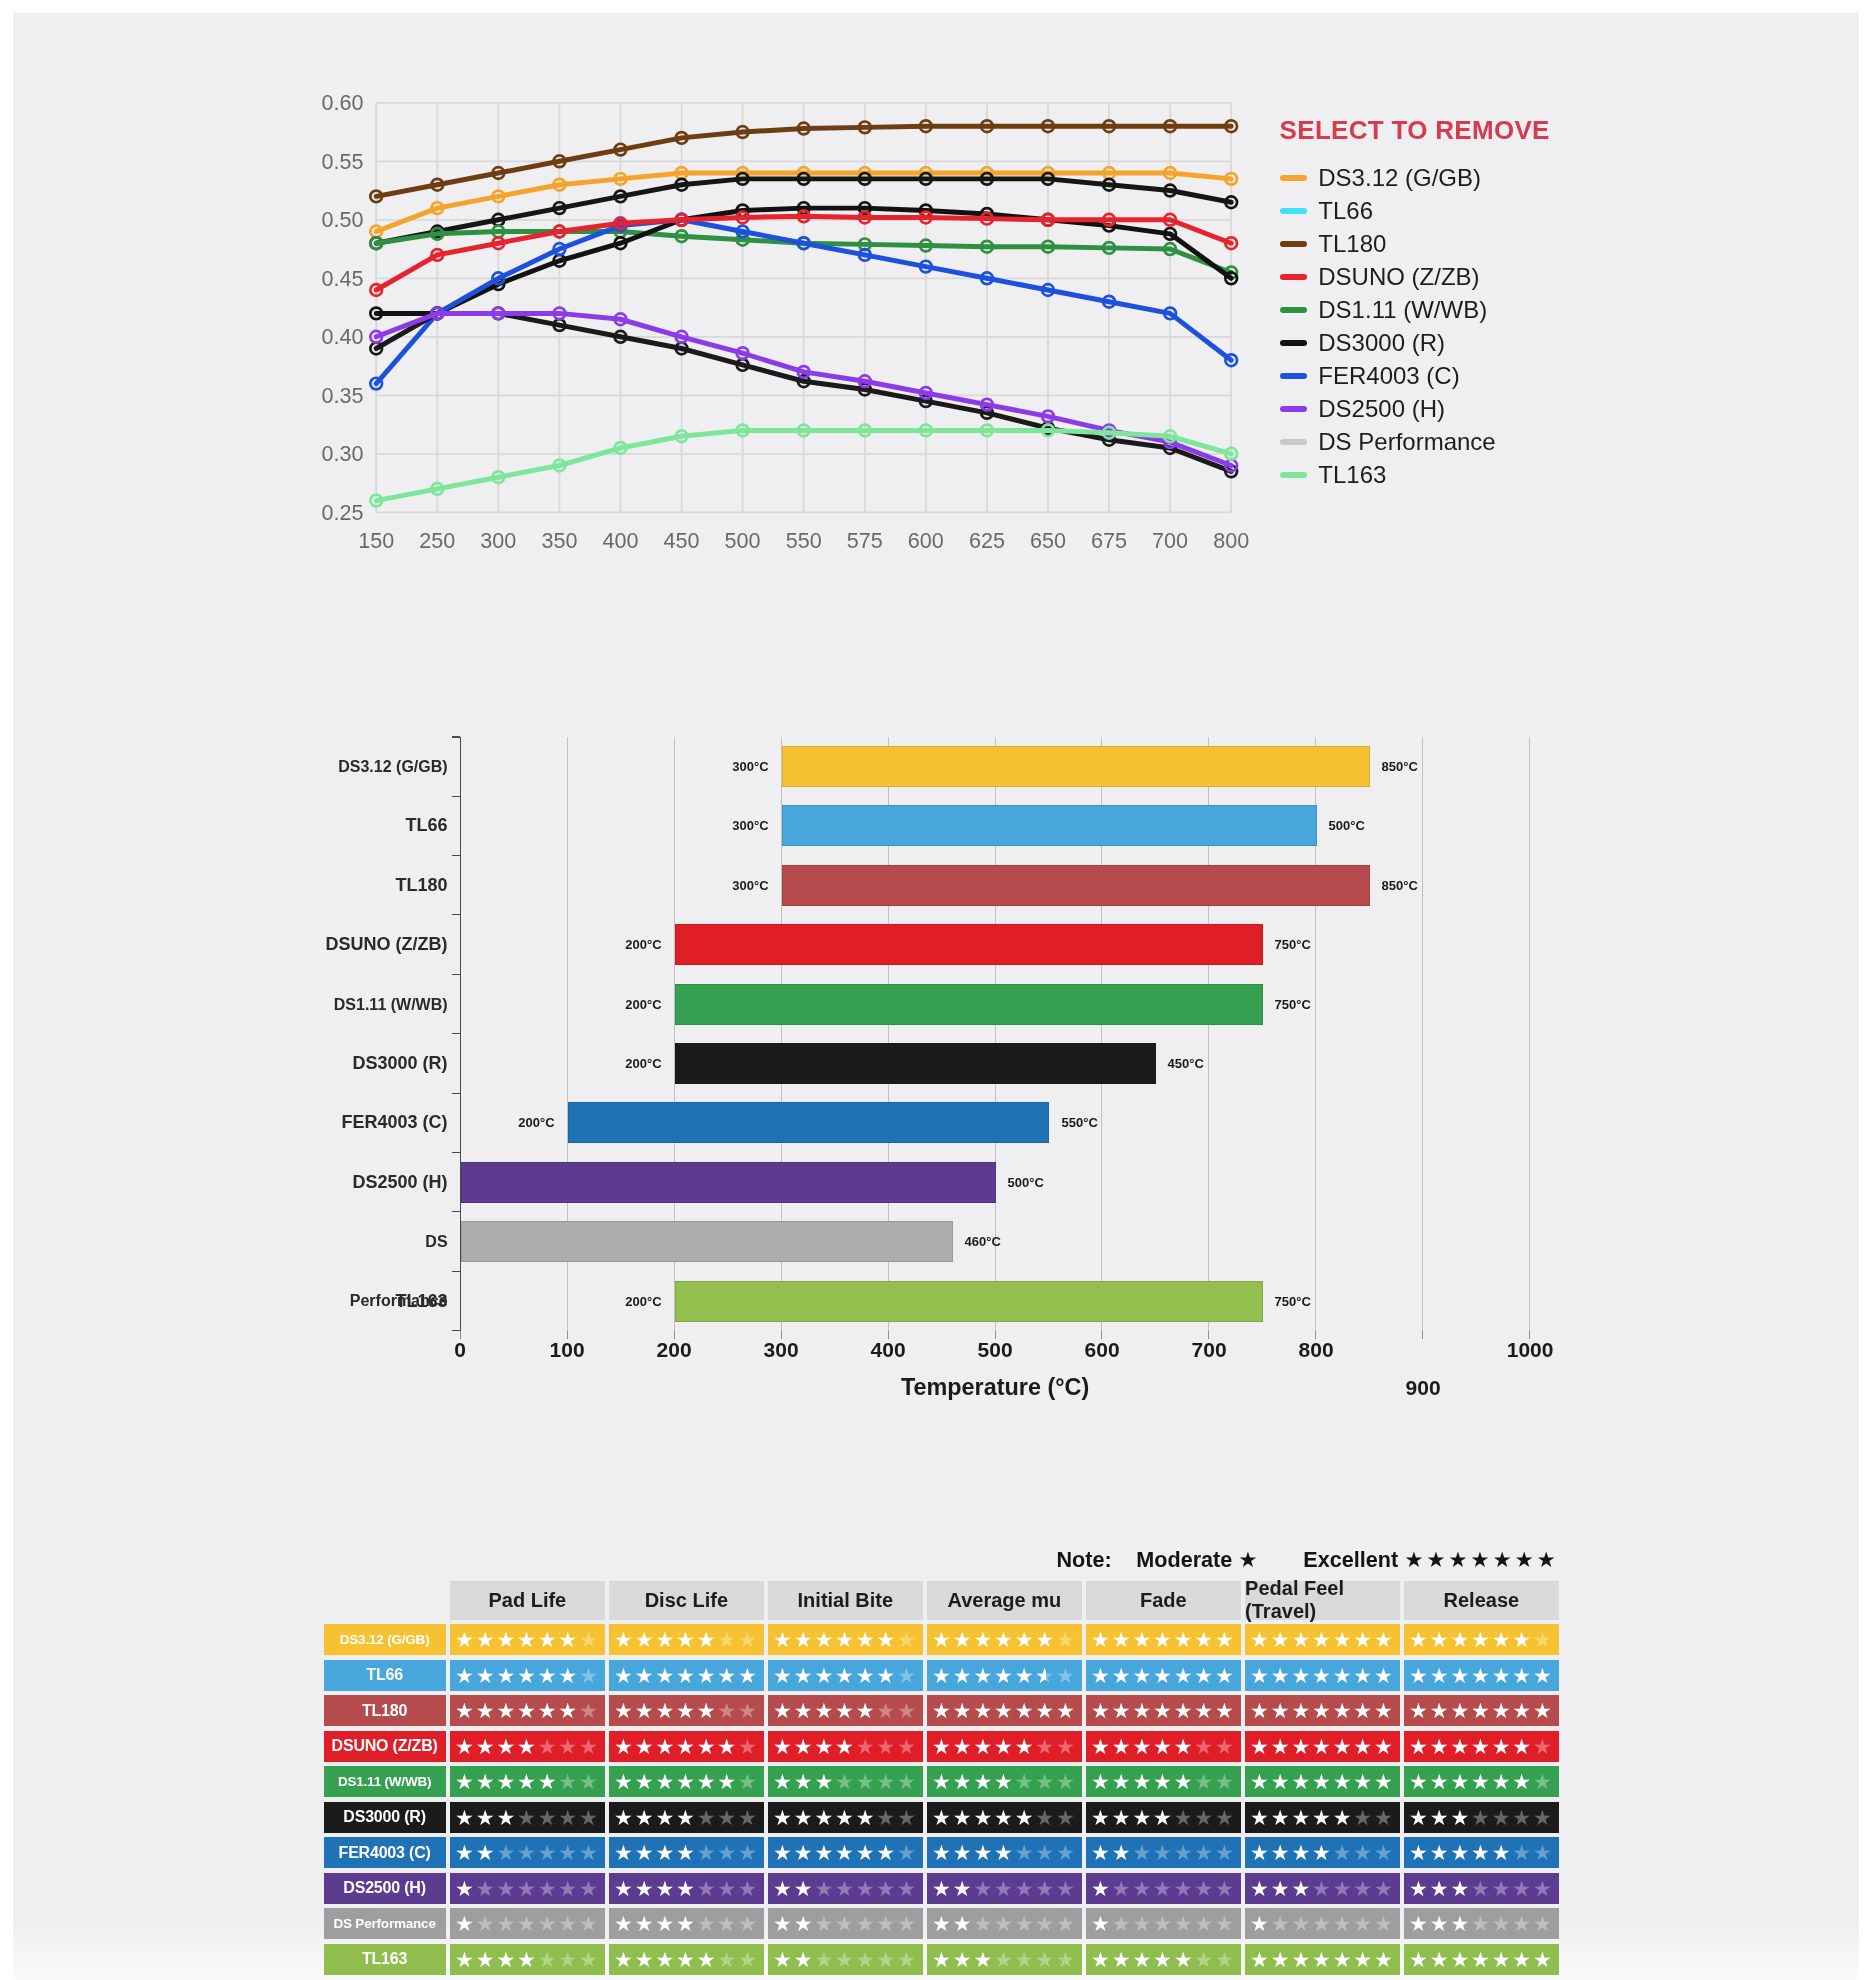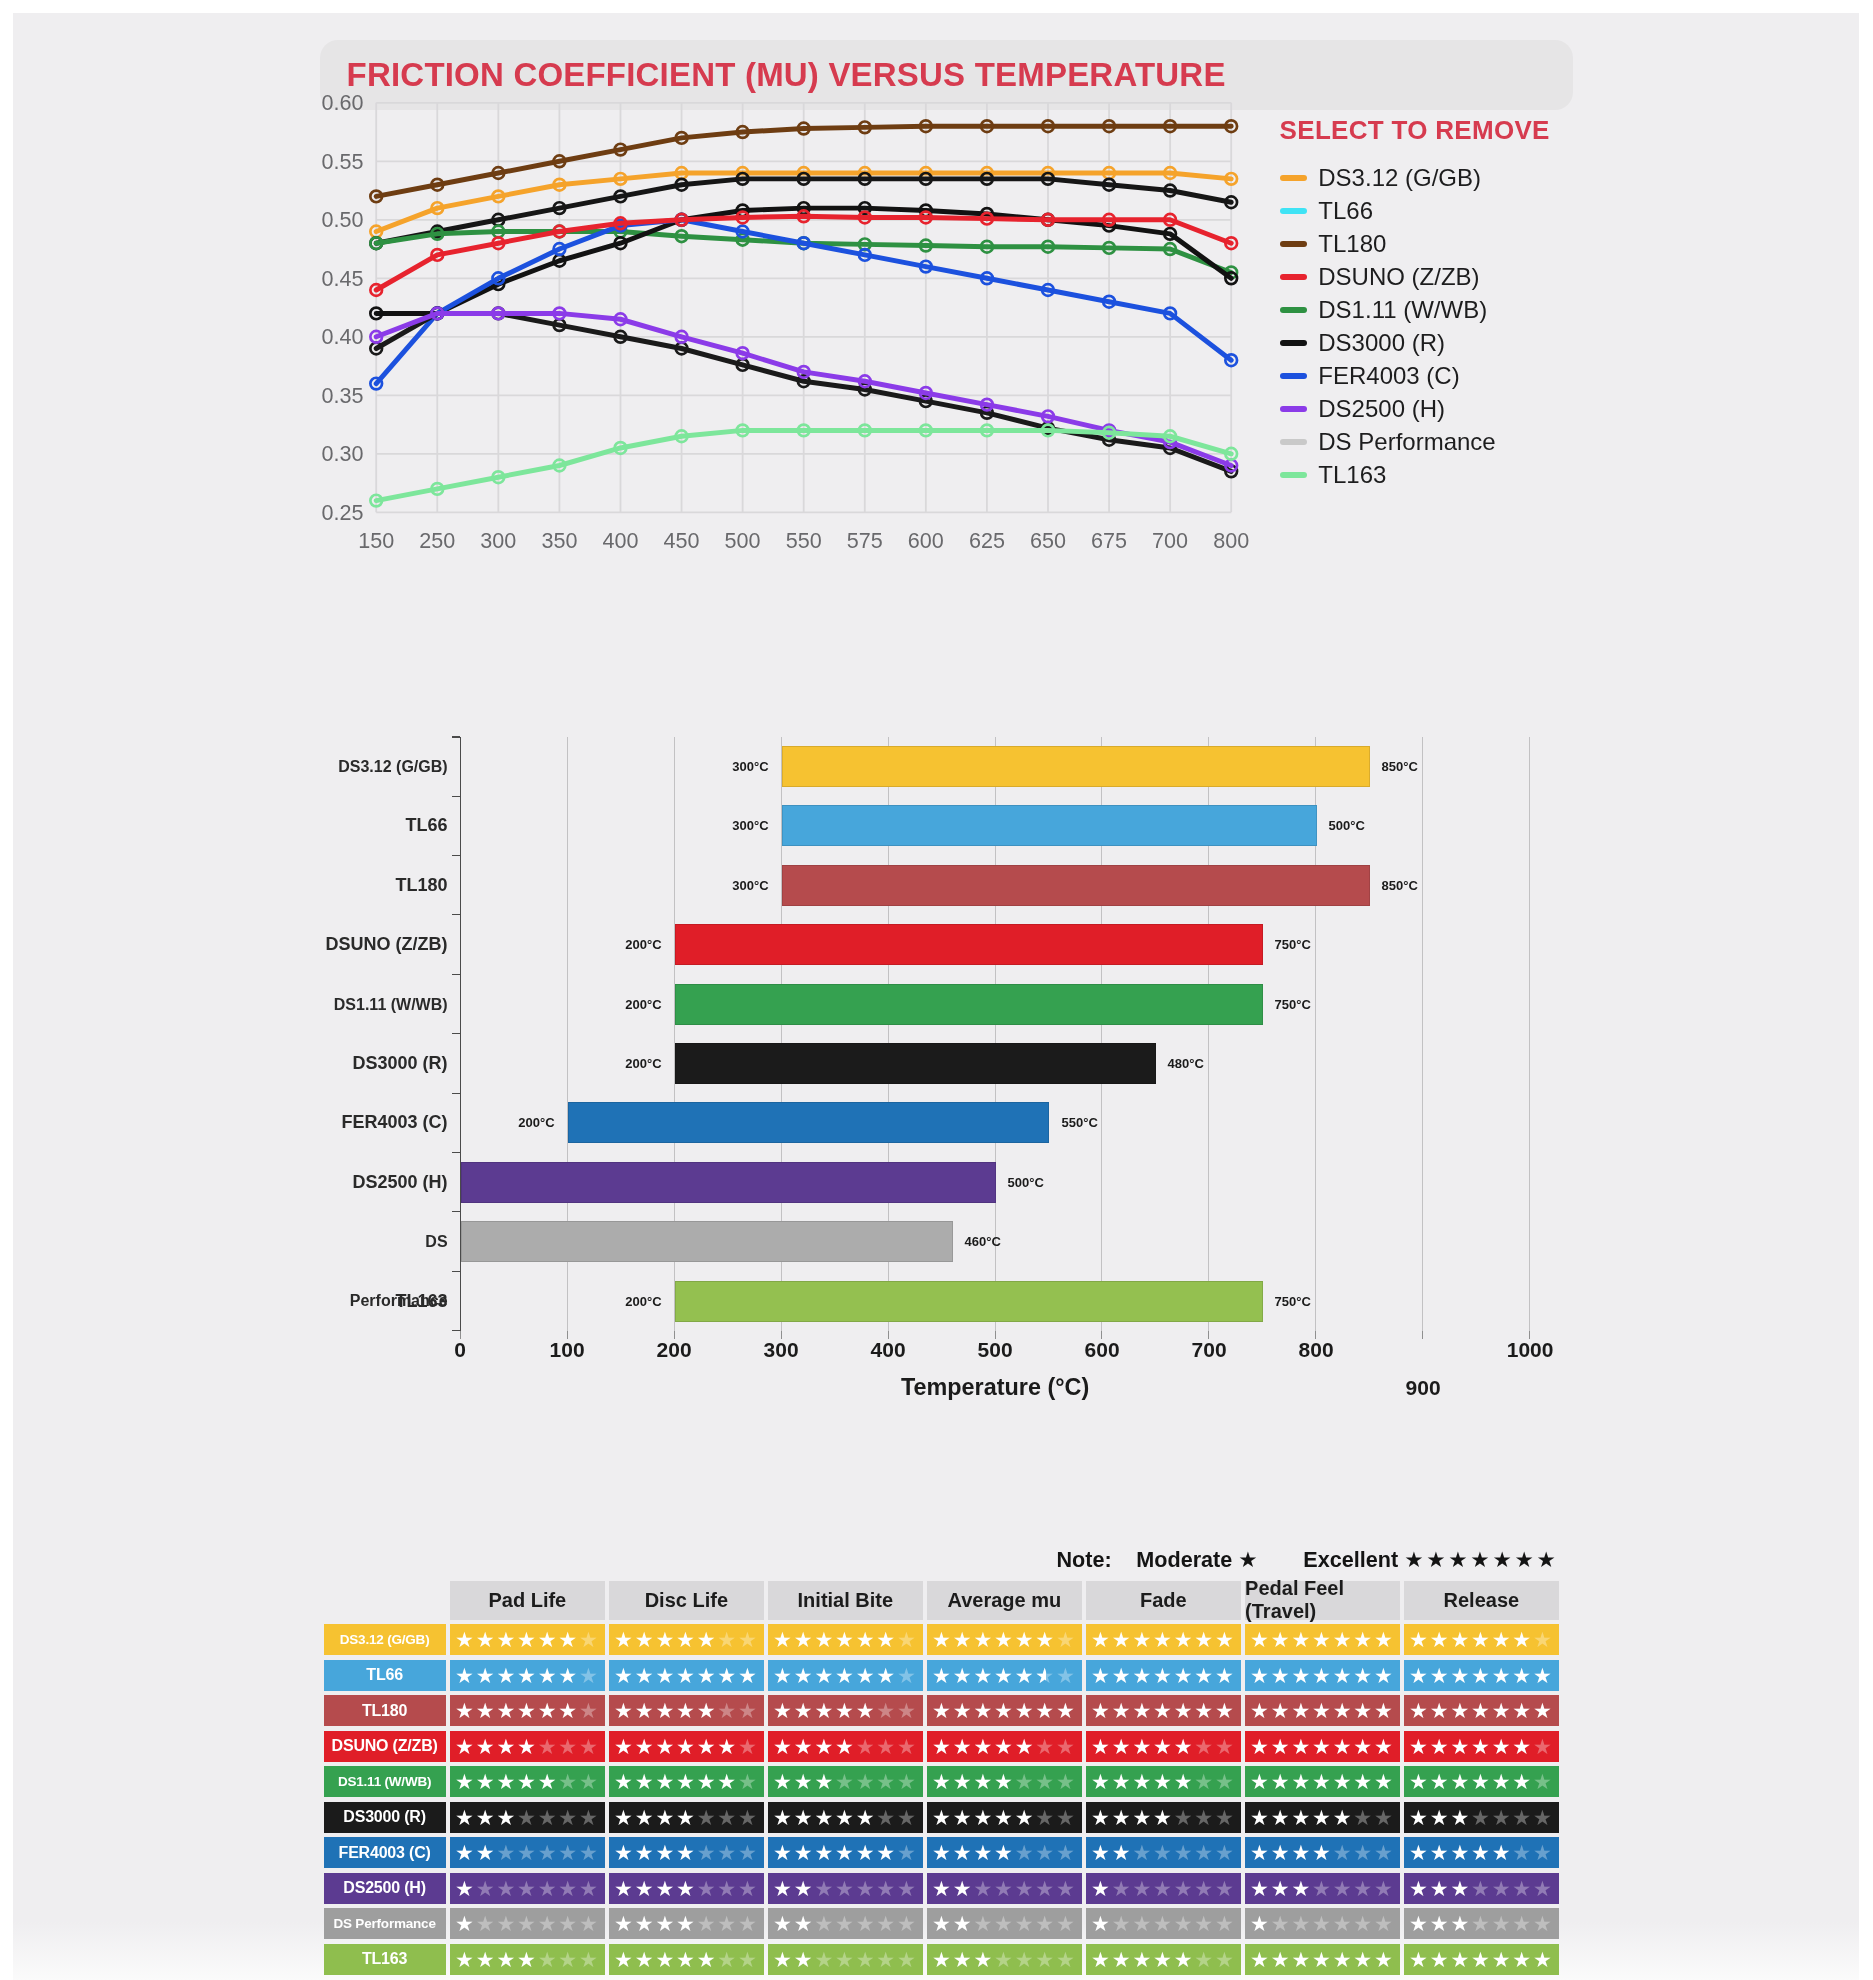--- a/index.html
+++ b/index.html
@@ -63,23 +63,20 @@
   .st-half { position:relative; display:inline-block; color:rgba(255,255,255,0.33); }
   .st-half > i { position:absolute; left:0; top:0; width:52%; overflow:hidden; color:#ffffff; font-style:normal; }
 
   svg text { font-family:"Liberation Sans","DejaVu Sans",sans-serif; }
 </style>
 </head>
 <body>
 
 <div class="panel">
 
-  <div class="pill" id="pill-friction">
-    <h2>FRICTION COEFFICIENT (MU) VERSUS TEMPERATURE</h2>
-  </div>
 
   <div id="friction-chart"><svg viewBox="0 0 1120 550" width="1008" height="495">
         <line x1="68" y1="22" x2="68" y2="477" stroke="#d9d8da" stroke-width="2"></line>
         <text x="68" y="517" text-anchor="middle" font-size="24" font-weight="500" fill="#69696c">150</text>
         <line x1="135.85714285714286" y1="22" x2="135.85714285714286" y2="477" stroke="#d9d8da" stroke-width="2"></line>
         <text x="135.85714285714286" y="517" text-anchor="middle" font-size="24" font-weight="500" fill="#69696c">250</text>
         <line x1="203.71428571428572" y1="22" x2="203.71428571428572" y2="477" stroke="#d9d8da" stroke-width="2"></line>
         <text x="203.71428571428572" y="517" text-anchor="middle" font-size="24" font-weight="500" fill="#69696c">300</text>
         <line x1="271.57142857142856" y1="22" x2="271.57142857142856" y2="477" stroke="#d9d8da" stroke-width="2"></line>
         <text x="271.57142857142856" y="517" text-anchor="middle" font-size="24" font-weight="500" fill="#69696c">350</text>
@@ -392,21 +389,21 @@
       <div class="bar" style="left: 351px; width: 588px; top: 187px; background: rgb(224, 30, 40);"></div>
       <div class="bar-start-label" style="left: 239px; top: 178px;">200°C</div>
       <div class="bar-end-label" style="left: 951px; top: 178px;">750°C</div>
       <div class="cat-label" style="top: 238px; font-size: 16px;">DS1.11 (W/WB)</div>
       <div class="bar" style="left: 351px; width: 588px; top: 247px; background: rgb(53, 161, 80);"></div>
       <div class="bar-start-label" style="left: 239px; top: 238px;">200°C</div>
       <div class="bar-end-label" style="left: 951px; top: 238px;">750°C</div>
       <div class="cat-label" style="top: 297px;">DS3000 (R)</div>
       <div class="bar" style="left: 351px; width: 481px; top: 306px; background: rgb(27, 27, 27);"></div>
       <div class="bar-start-label" style="left: 239px; top: 297px;">200°C</div>
-      <div class="bar-end-label" style="left: 844px; top: 297px;">480°C</div>
+      <div class="bar-end-label" style="left: 844px; top: 297px;">450°C</div>
       <div class="cat-label" style="top: 356px;">FER4003 (C)</div>
       <div class="bar" style="left: 244px; width: 481px; top: 365px; background: rgb(31, 114, 182);"></div>
       <div class="bar-start-label" style="left: 132px; top: 356px;">200°C</div>
       <div class="bar-end-label" style="left: 738px; top: 356px;">550°C</div>
       <div class="cat-label" style="top: 416px;">DS2500 (H)</div>
       <div class="bar" style="left: 137px; width: 535px; top: 425px; background: rgb(92, 59, 145);"></div>
       <div class="bar-end-label" style="left: 684px; top: 416px;">500°C</div>
       <div class="cat-label" style="top: 475px; font-size: 16px;">DS Performance</div>
       <div class="bar" style="left: 137px; width: 492px; top: 484px; background: rgb(172, 172, 172);"></div>
       <div class="bar-end-label" style="left: 641px; top: 475px;">460°C</div>

